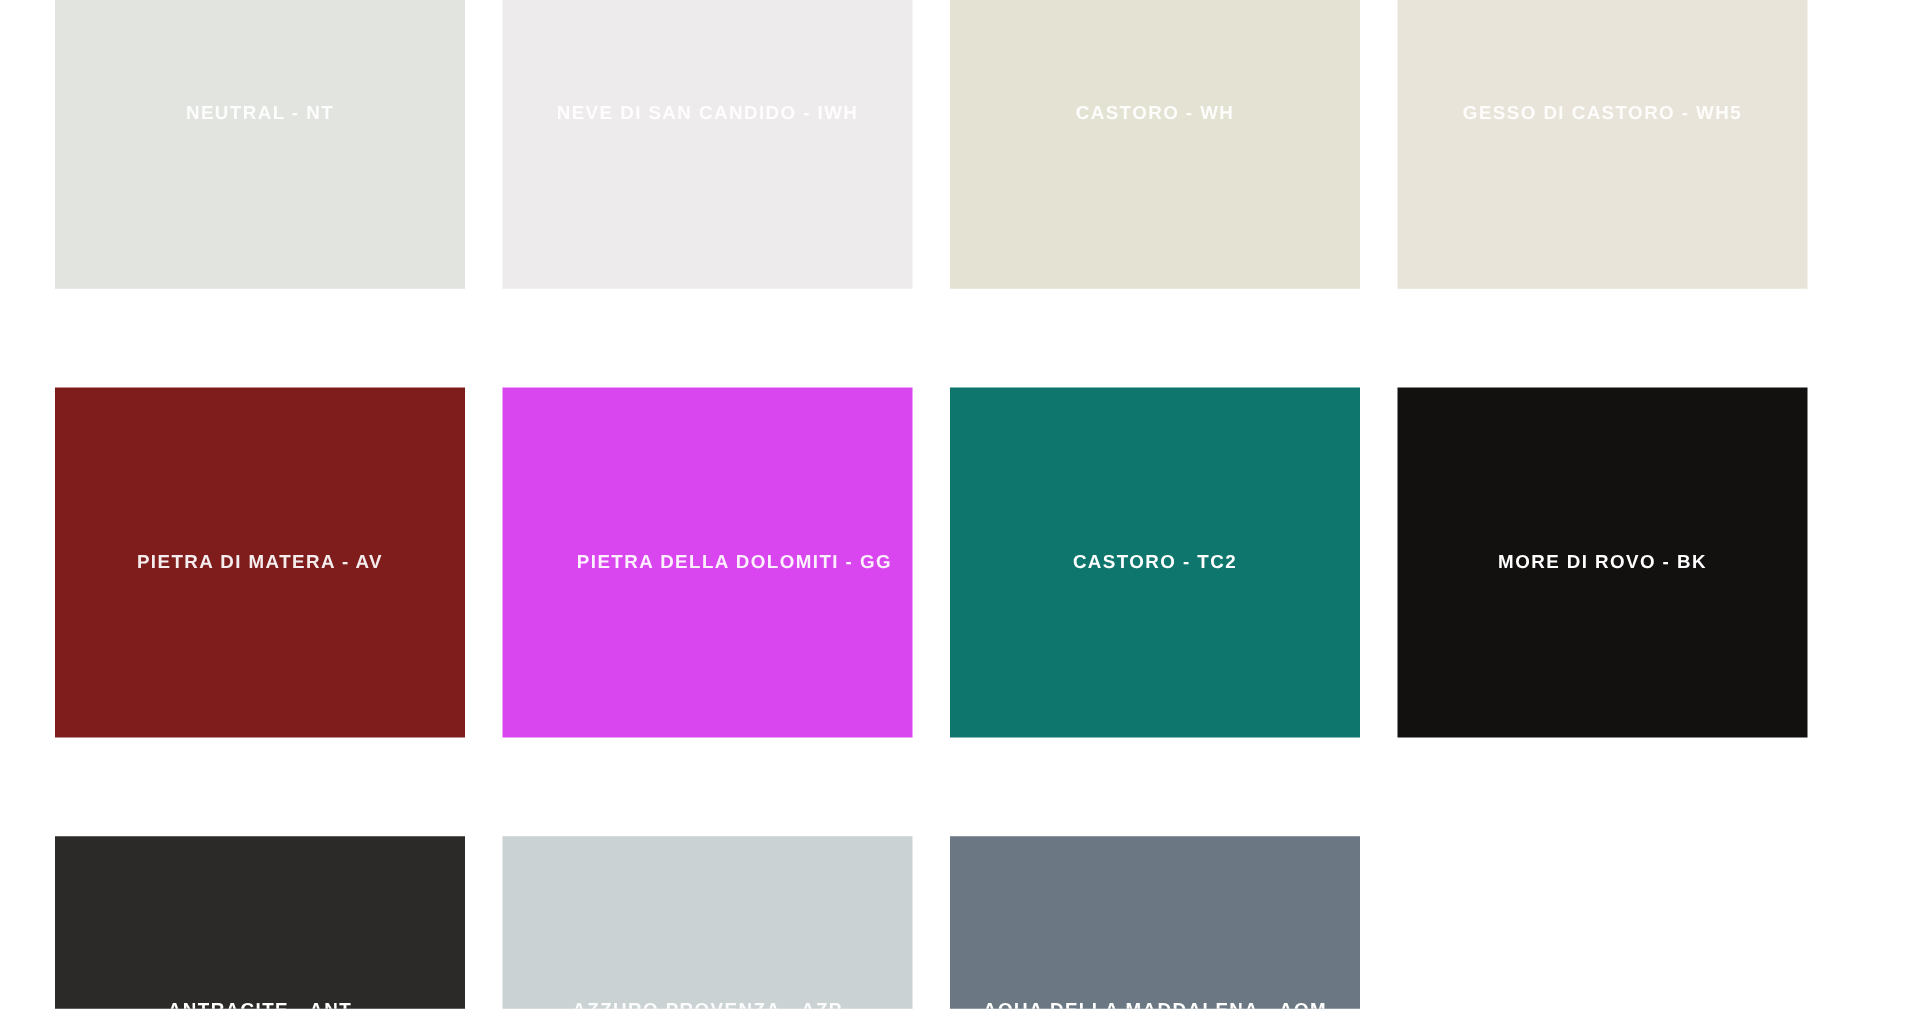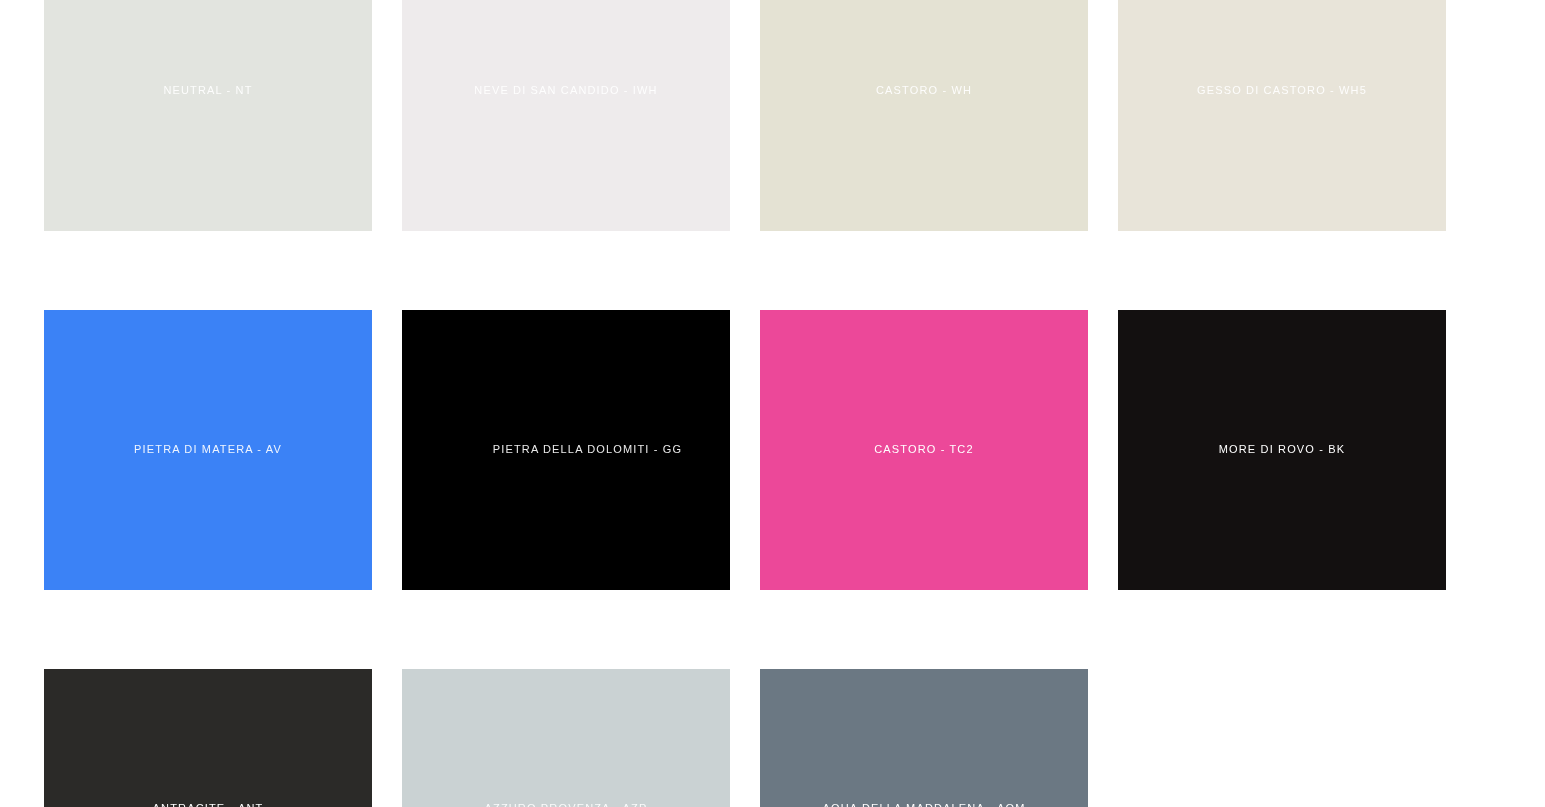--- a/index.html
+++ b/index.html
@@ -38,22 +38,22 @@
   .swatch {
     position: relative;
     height: 280px;
     display: flex;
     align-items: center;
     justify-content: center;
     box-sizing: border-box;
   }
 
   .swatch-label {
-    font-size: 11px;
-    font-weight: 400;
+    font-size: 15px;
+    font-weight: 700;
     letter-spacing: 1.15px;
     text-align: center;
     line-height: 1.2;
     white-space: nowrap;
     color: #ffffff;
     -webkit-font-smoothing: antialiased;
     user-select: none;
   }
 
   
@@ -74,27 +74,27 @@
       </div>
       <div class="swatch tint-light" style="background: rgb(238, 235, 236);">
         <span class="swatch-label">NEVE DI SAN CANDIDO - IWH</span>
       </div>
       <div class="swatch tint-light" style="background: rgb(228, 226, 211);">
         <span class="swatch-label">CASTORO - WH</span>
       </div>
       <div class="swatch tint-light" style="background: rgb(232, 228, 217);">
         <span class="swatch-label">GESSO DI CASTORO - WH5</span>
       </div>
-      <div class="swatch tint-light" style="background: #3b82f6;">
+      <div class="swatch tint-light" style="background: #7f1d1d;">
         <span class="swatch-label">PIETRA DI MATERA - AV</span>
       </div>
-      <div class="swatch tint-light" style="background: #000000; padding-left: 43px;">
+      <div class="swatch tint-light" style="background: #d946ef; padding-left: 43px;">
         <span class="swatch-label">PIETRA DELLA DOLOMITI - GG</span>
       </div>
-      <div class="swatch tint-dark" style="background: #ec4899;">
+      <div class="swatch tint-dark" style="background: #0f766e;">
         <span class="swatch-label">CASTORO - TC2</span>
       </div>
       <div class="swatch tint-dark" style="background: rgb(19, 16, 16);">
         <span class="swatch-label">MORE DI ROVO - BK</span>
       </div>
       <div class="swatch tint-dark" style="background: rgb(43, 42, 40);">
         <span class="swatch-label">ANTRACITE - ANT</span>
       </div>
       <div class="swatch tint-light" style="background: rgb(202, 210, 211);">
         <span class="swatch-label">AZZURO PROVENZA - AZP</span>

